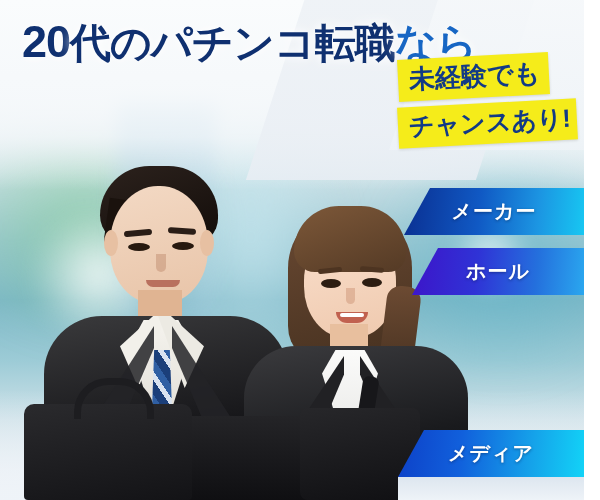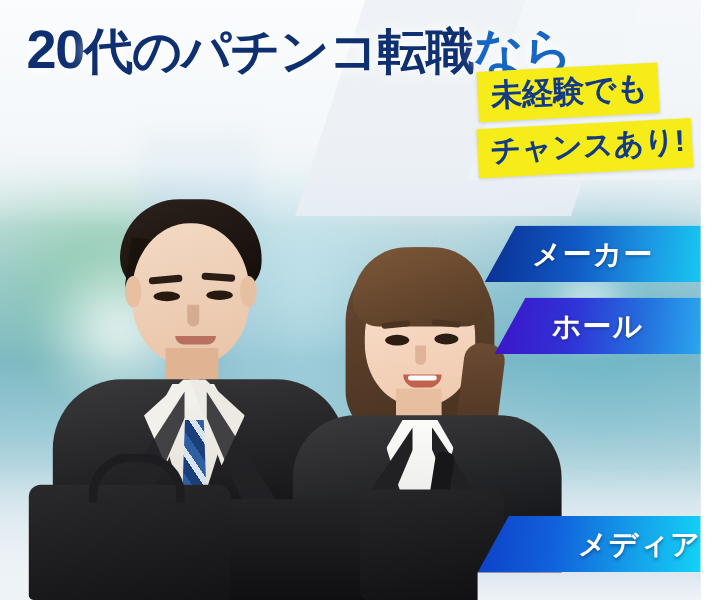--- a/index.html
+++ b/index.html
@@ -246,29 +246,29 @@
   .badge-line.second{margin-top:5px;font-size:25px;padding-right:6px;}
 
   
   .bars{position:absolute;left:0;top:0;width:100%;height:100%;}
   .bar{
     position:absolute;right:0;height:47px;
     display:flex;align-items:center;justify-content:center;
     clip-path:polygon(26px 0,100% 0,100% 100%,0 100%);
   }
   .bar span{
-    color:#fff;font-size:24px;font-weight:bold;letter-spacing:1px;
+    color:#fff;font-size:20px;font-weight:bold;letter-spacing:1px;
     text-shadow:0 1px 3px rgba(0,20,60,.45);
     white-space:nowrap;
   }
   .bar-1{top:188px;width:180px;background:linear-gradient(96deg,#0a2f91 0%,#1059c4 42%,#1c95e2 74%,#17c7f2 100%);}
   .bar-2{top:248px;width:172px;background:linear-gradient(96deg,#3d14c9 0%,#2f33d6 38%,#2470dd 72%,#2aa7ef 100%);}
   .bar-3{top:308px;width:190px;background:linear-gradient(96deg,#0a2a86 0%,#0f56bd 40%,#1a9ade 74%,#16c4f0 100%);}
   .bar-4{top:368px;width:168px;background:linear-gradient(96deg,#7a18e0 0%,#5a1fdd 36%,#2f4fe0 72%,#2a8bee 100%);}
-  .bar-5{top:430px;width:186px;background:linear-gradient(96deg,#0d41c8 0%,#1160dc 34%,#15a3ea 72%,#12d3f7 100%);justify-content:flex-end;}
+  .bar-5{top:430px;width:186px;background:linear-gradient(96deg,#0d41c8 0%,#1160dc 34%,#15a3ea 72%,#12d3f7 100%);}
 
   .bottom-light{
     position:absolute;right:0;bottom:0;width:186px;height:23px;
     background:linear-gradient(180deg,#dde6ef,#eef3f8);
   }
 
   
   .credit{
     position:absolute;left:0;top:452px;width:356px;height:34px;
     background:rgba(10,10,12,.72);

